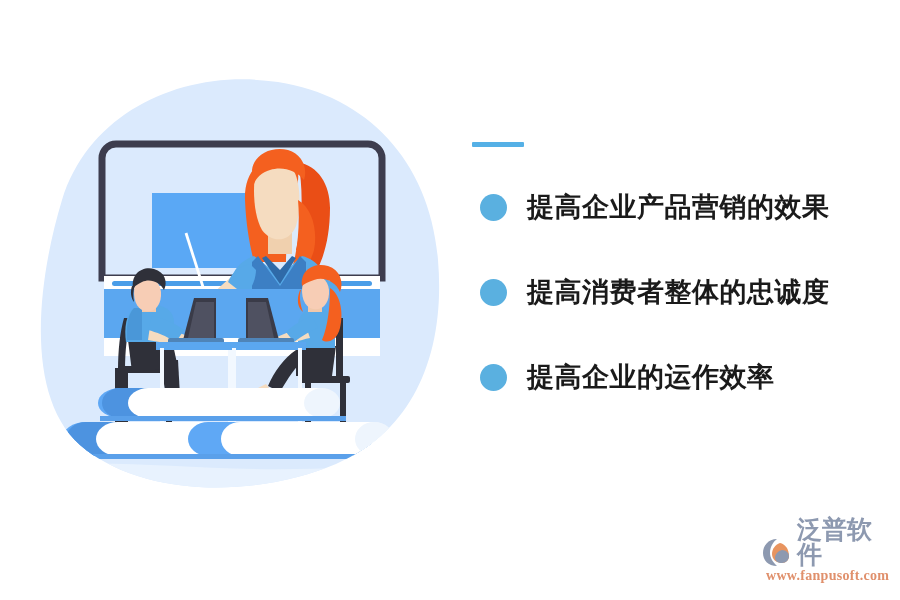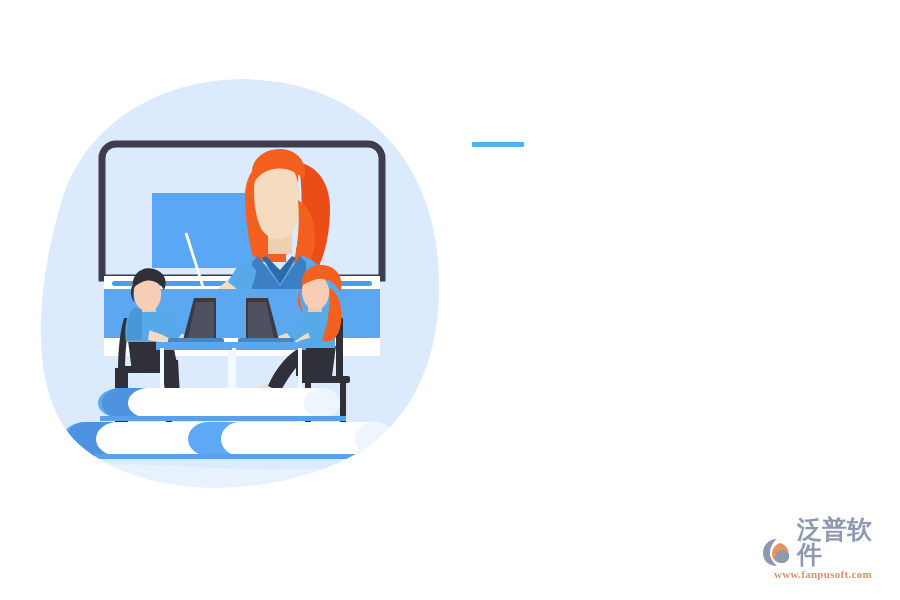--- a/index.html
+++ b/index.html
@@ -109,22 +109,22 @@
   .brand-name {
     font-size: 25px;
     font-weight: bold;
     color: #8d99b0;
     line-height: 1;
     letter-spacing: 0px;
     font-family: "DejaVu Sans", "Liberation Sans", sans-serif;
   }
   .brand-url {
     margin-top: 1px;
-    margin-left: 12px;
-    font-size: 11px;
+    margin-left: 4px;
+    font-size: 14px;
     font-weight: bold;
     color: #e0906c;
     letter-spacing: 0.3px;
     font-family: "Liberation Serif", "DejaVu Serif", serif;
   }
 </style>
 </head>
 <body>
 
 <div class="slide">
@@ -315,20 +315,34 @@
         </g>
 
         <path d="M 20 420 C 120 400, 240 436, 440 408 L 440 470 L 20 470 Z" fill="#e8f2fe"></path>
       </g>
     </svg>
   </div>
 
   <div class="content">
     <div class="accent-bar"></div>
 
+    <ul class="bullet-list">
+      <li class="bullet-item">
+        <span class="bullet-dot"></span>
+        <span class="bullet-text">提高企业产品营销的效果</span>
+      </li>
+      <li class="bullet-item">
+        <span class="bullet-dot"></span>
+        <span class="bullet-text">提高消费者整体的忠诚度</span>
+      </li>
+      <li class="bullet-item">
+        <span class="bullet-dot"></span>
+        <span class="bullet-text">提高企业的运作效率</span>
+      </li>
+    </ul>
   </div>
 
   <div class="brand">
     <div class="brand-row">
       <span class="brand-mark">
         <svg width="32" height="30" viewBox="0 0 32 30" xmlns="http://www.w3.org/2000/svg">
           <path d="M 15 2 C 6 2, 1 9, 1 16 C 1 23, 6 29, 15 29 C 11 25, 8 21, 8 16
                    C 8 10, 11 5, 15 2 Z" fill="#8d99b0"></path>
           <path d="M 18 6 C 13 8, 10 12, 10 17 C 10 22, 14 26, 20 26 C 24 26, 27 23, 27 19
                    C 27 12, 23 7, 18 6 Z" fill="#e8945f"></path>

